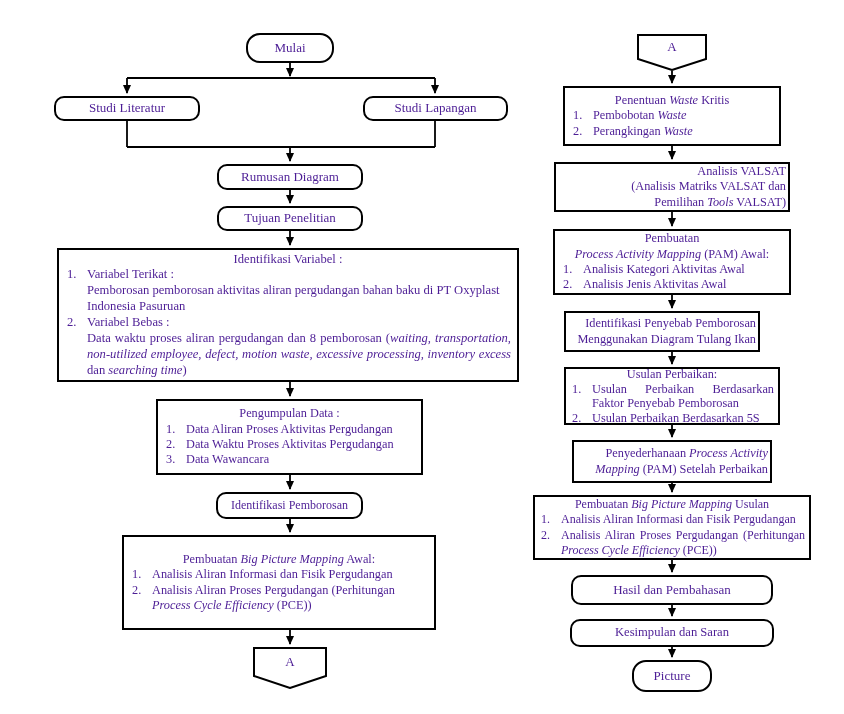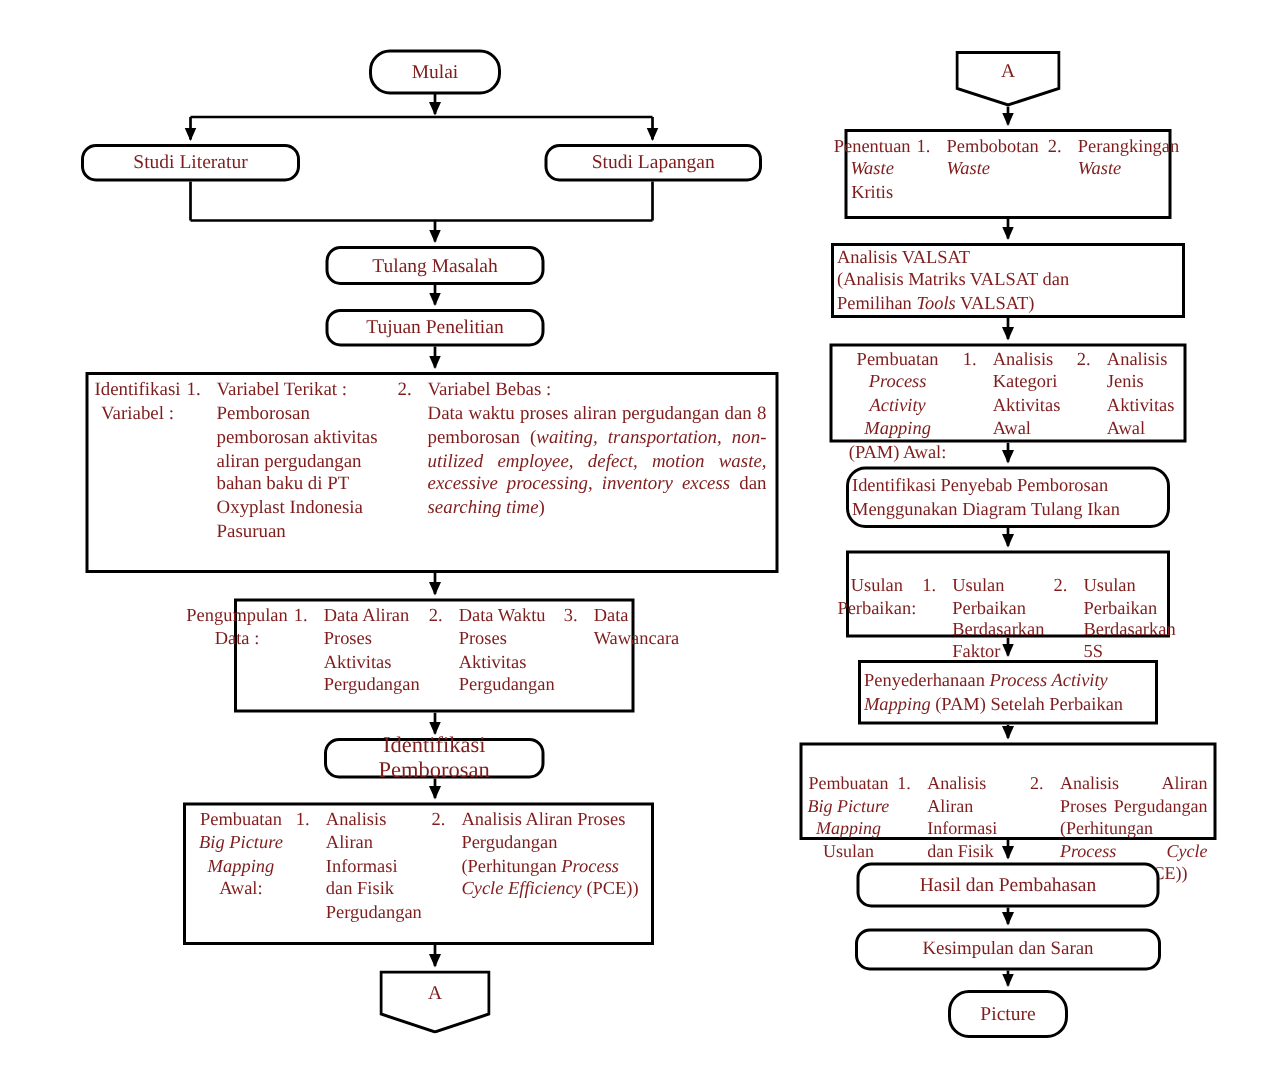--- a/index.html
+++ b/index.html
@@ -1,27 +1,27 @@
 <!DOCTYPE html>
 <html><head>
 <meta charset="utf-8">
 <style>
   html,body{margin:0;padding:0;background:#ffffff;}
   .canvas{
     position:relative;width:844px;height:714px;background:#fff;
-    font-family:"Liberation Serif","DejaVu Serif",serif;color:#7f1d1d;
+    font-family:"Liberation Serif","DejaVu Serif",serif;color:#4c1d95;
     overflow:hidden;
   }
   .wires{position:absolute;left:0;top:0;width:844px;height:714px;}
   .box{position:absolute;box-sizing:border-box;border:2px solid #000;background:#fff;}
   .single{display:flex;align-items:center;justify-content:center;text-align:center;font-size:13px;line-height:1.1;border-radius:10px;}
   .term{border-radius:14px;}
-  .vbox{display:flex;flex-direction:row;justify-content:center;font-size:12.3px;line-height:1.26;padding:2px 4px;}
+  .vbox{display:flex;flex-direction:column;justify-content:center;font-size:12.3px;line-height:1.26;padding:2px 4px;}
   .vbox .bt{text-align:center;}
-  .ctr{display:flex;flex-direction:column;justify-content:center;text-align:left;font-size:12.3px;line-height:1.26;padding:1px 2px;}
+  .ctr{display:flex;flex-direction:column;justify-content:center;text-align:right;font-size:12.3px;line-height:1.26;padding:1px 2px;}
   .oi{display:flex;align-items:flex-start;}
   .num{flex:0 0 20px;padding-left:4px;}
   .it{flex:1 1 auto;padding-right:2px;}
   .just{text-align:justify;}
   .tight{line-height:1.18;}
   .pent{position:absolute;}
   .pent svg{position:absolute;left:0;top:0;}
   .plabel{position:absolute;left:0;right:0;text-align:center;font-size:13px;}
 </style>
 </head>
@@ -69,21 +69,21 @@
 
   <div class="box single" style="left:54px;top:96px;width:146px;height:25px;">
     <span>Studi Literatur</span>
   </div>
 
   <div class="box single" style="left:363px;top:96px;width:145px;height:25px;">
     <span>Studi Lapangan</span>
   </div>
 
   <div class="box single" style="left:217px;top:164px;width:146px;height:26px;">
-    <span>Tulang Masalah</span>
+    <span>Rumusan Diagram</span>
   </div>
 
   <div class="box single" style="left:217px;top:206px;width:146px;height:25px;">
     <span>Tujuan Penelitian</span>
   </div>
 
   <div class="box vbox" style="left:57px;top:248px;width:462px;height:134px;font-size:12.6px;">
     <div class="bt">Identifikasi Variabel :</div>
     <div class="oi">
       <span class="num">1.</span>
@@ -104,21 +104,21 @@
     <div class="oi">
       <span class="num">2.</span>
       <span class="it">Data Waktu Proses Aktivitas Pergudangan</span>
     </div>
     <div class="oi">
       <span class="num">3.</span>
       <span class="it">Data Wawancara</span>
     </div>
   </div>
 
-  <div class="box single" style="left:216px;top:492px;width:147px;height:27px;font-size:15px;">
+  <div class="box single" style="left:216px;top:492px;width:147px;height:27px;font-size:12px;">
     <span>Identifikasi Pemborosan</span>
   </div>
 
   <div class="box vbox" style="left:122px;top:535px;width:314px;height:95px;">
     <div class="bt">Pembuatan <i>Big Picture Mapping</i> Awal:</div>
     <div class="oi">
       <span class="num">1.</span>
       <span class="it">Analisis Aliran Informasi dan Fisik Pergudangan</span>
     </div>
     <div class="oi">
@@ -162,21 +162,21 @@
     <div class="oi">
       <span class="num">1.</span>
       <span class="it">Analisis Kategori Aktivitas Awal</span>
     </div>
     <div class="oi">
       <span class="num">2.</span>
       <span class="it">Analisis Jenis Aktivitas Awal</span>
     </div>
   </div>
 
-  <div class="box ctr" style="left:564px;top:311px;width:216px;height:41px;border-radius:13px;">
+  <div class="box ctr" style="left:564px;top:311px;width:196px;height:41px;">
     <div>Identifikasi Penyebab Pemborosan<br>Menggunakan Diagram Tulang Ikan</div>
   </div>
 
   <div class="box vbox tight" style="left:564px;top:367px;width:216px;height:58px;padding:14px 2px;">
     <div class="bt">Usulan Perbaikan:</div>
     <div class="oi">
       <span class="num">1.</span>
       <span class="it just">Usulan Perbaikan Berdasarkan Faktor Penyebab Pemborosan</span>
     </div>
     <div class="oi">

